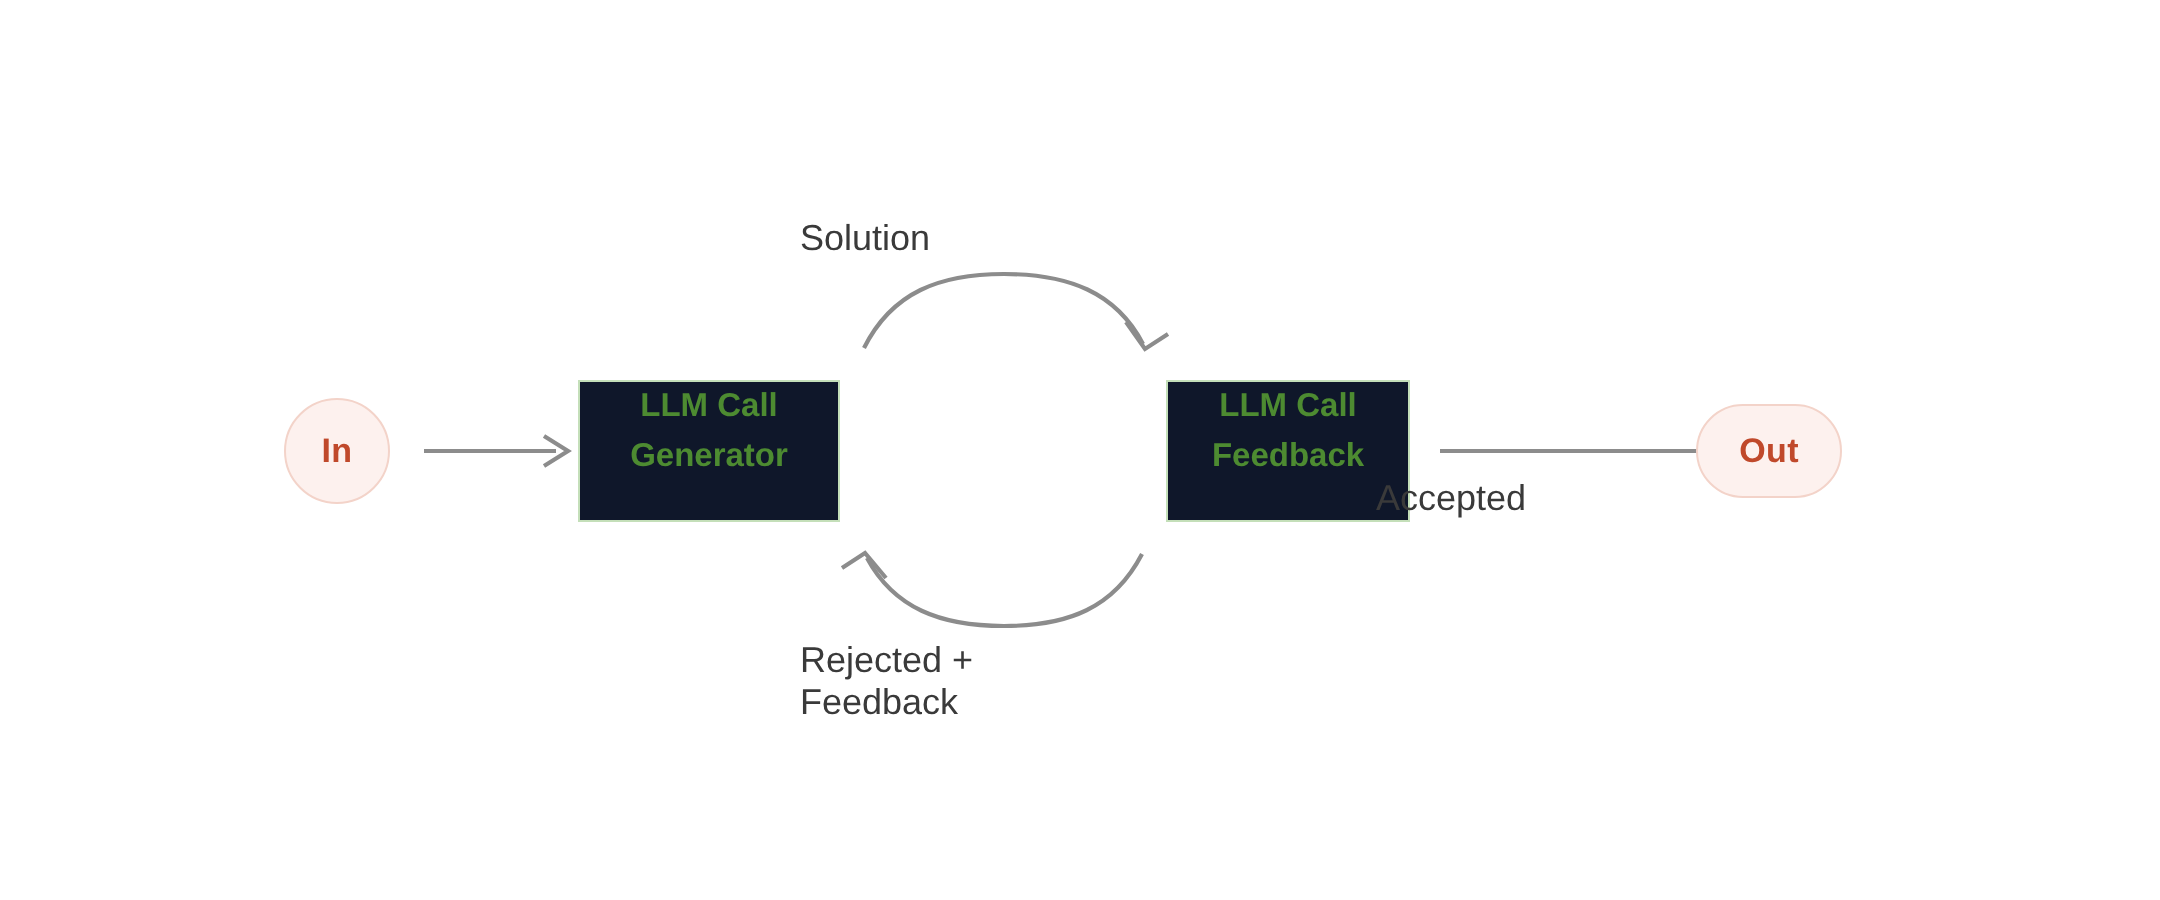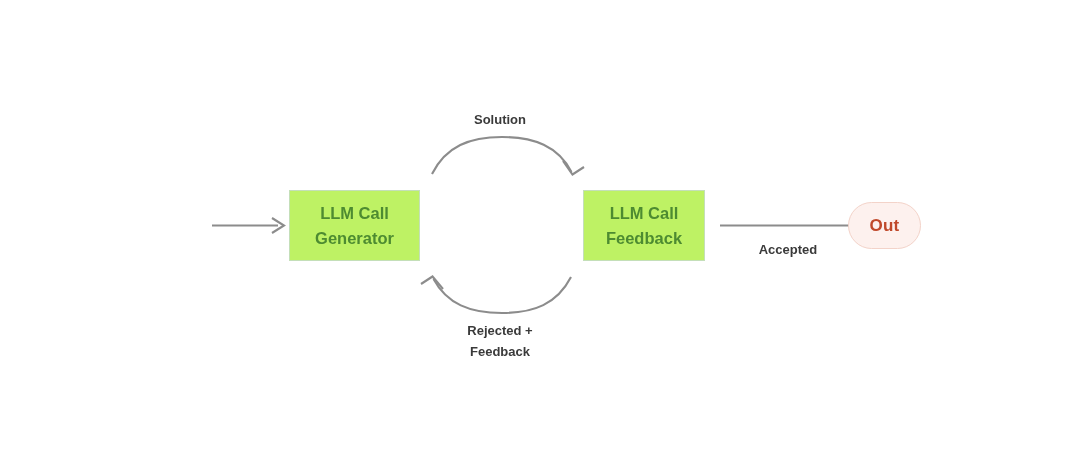--- a/index.html
+++ b/index.html
@@ -44,26 +44,26 @@
     top: 202px;
     width: 73px;
     height: 47px;
     border-radius: 24px;
   }
 
   
   .process-box {
     position: absolute;
     box-sizing: border-box;
-    background: #bef264;
+    background: #0f172a;
     border: 1.5px solid #c4dfb9;
     display: flex;
     flex-direction: column;
     align-items: center;
-    justify-content: center;
+    justify-content: flex-start;
     color: #4d8b31;
     font-weight: bold;
     font-size: 16.5px;
     line-height: 25px;
     text-align: center;
   }
   #node-generator {
     left: 289px;
     top: 190px;
     width: 131px;
@@ -74,25 +74,23 @@
     top: 190px;
     width: 122px;
     height: 71px;
   }
   .box-line { display: block; }
 
   
   .edge-label {
     position: absolute;
     color: #3a3a3a;
-    font-size: 13px;
+    font-size: 18px;
     line-height: 21px;
-    text-align: center;
     white-space: nowrap;
-    font-weight: bold;
   }
   #label-solution {
     left: 400px;
     top: 109px;
     width: 200px;
   }
   #label-rejected {
     left: 400px;
     top: 320px;
     width: 200px;
@@ -147,20 +145,23 @@
       <path class="edge-line" d="M 571 277 C 557 304 534 313 502 313 C 470 313 447 304 433.5 279"></path>
       <polyline class="edge-head" points="443,289 432.5,276.5 421,284"></polyline>
     </g>
 
     <g>
       <line class="edge-line" x1="720" y1="225.5" x2="861" y2="225.5"></line>
       <polyline class="edge-head" points="855,218 867,225.5 855,233"></polyline>
     </g>
   </svg>
 
+  <div class="terminal" id="node-in">
+    <span>In</span>
+  </div>
 
   <div class="process-box" id="node-generator">
     <span class="box-line">LLM Call</span>
     <span class="box-line">Generator</span>
   </div>
 
   <div class="process-box" id="node-evaluator">
     <span class="box-line">LLM Call</span>
     <span class="box-line">Feedback</span>
   </div>

